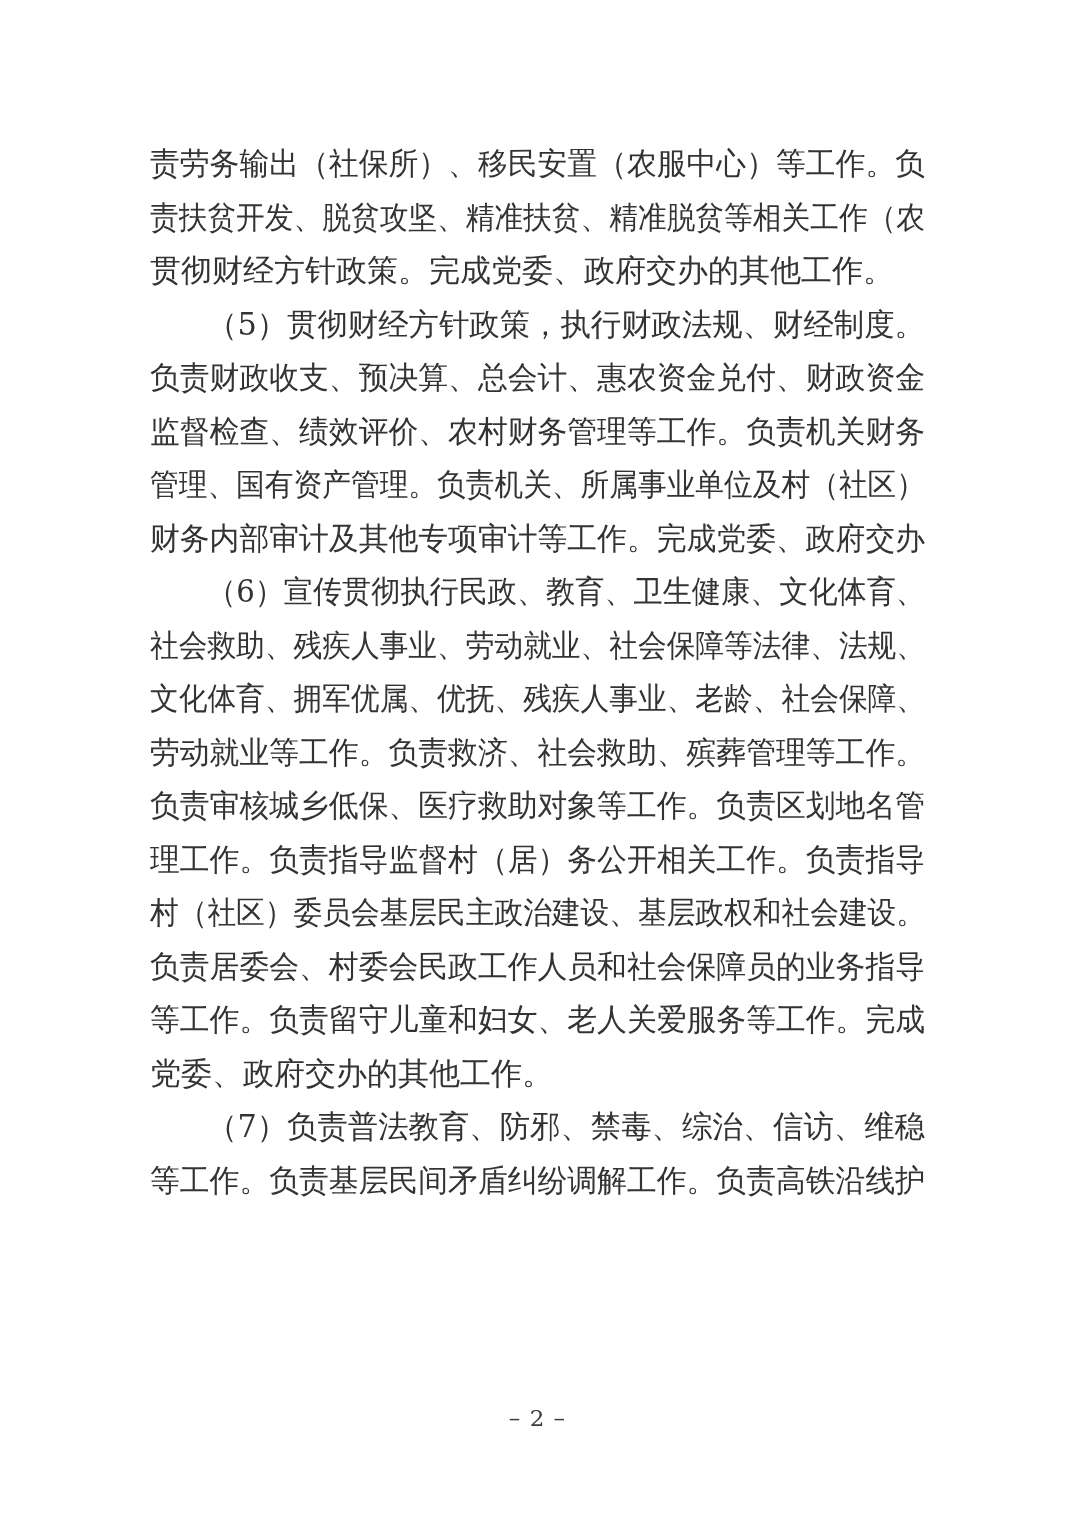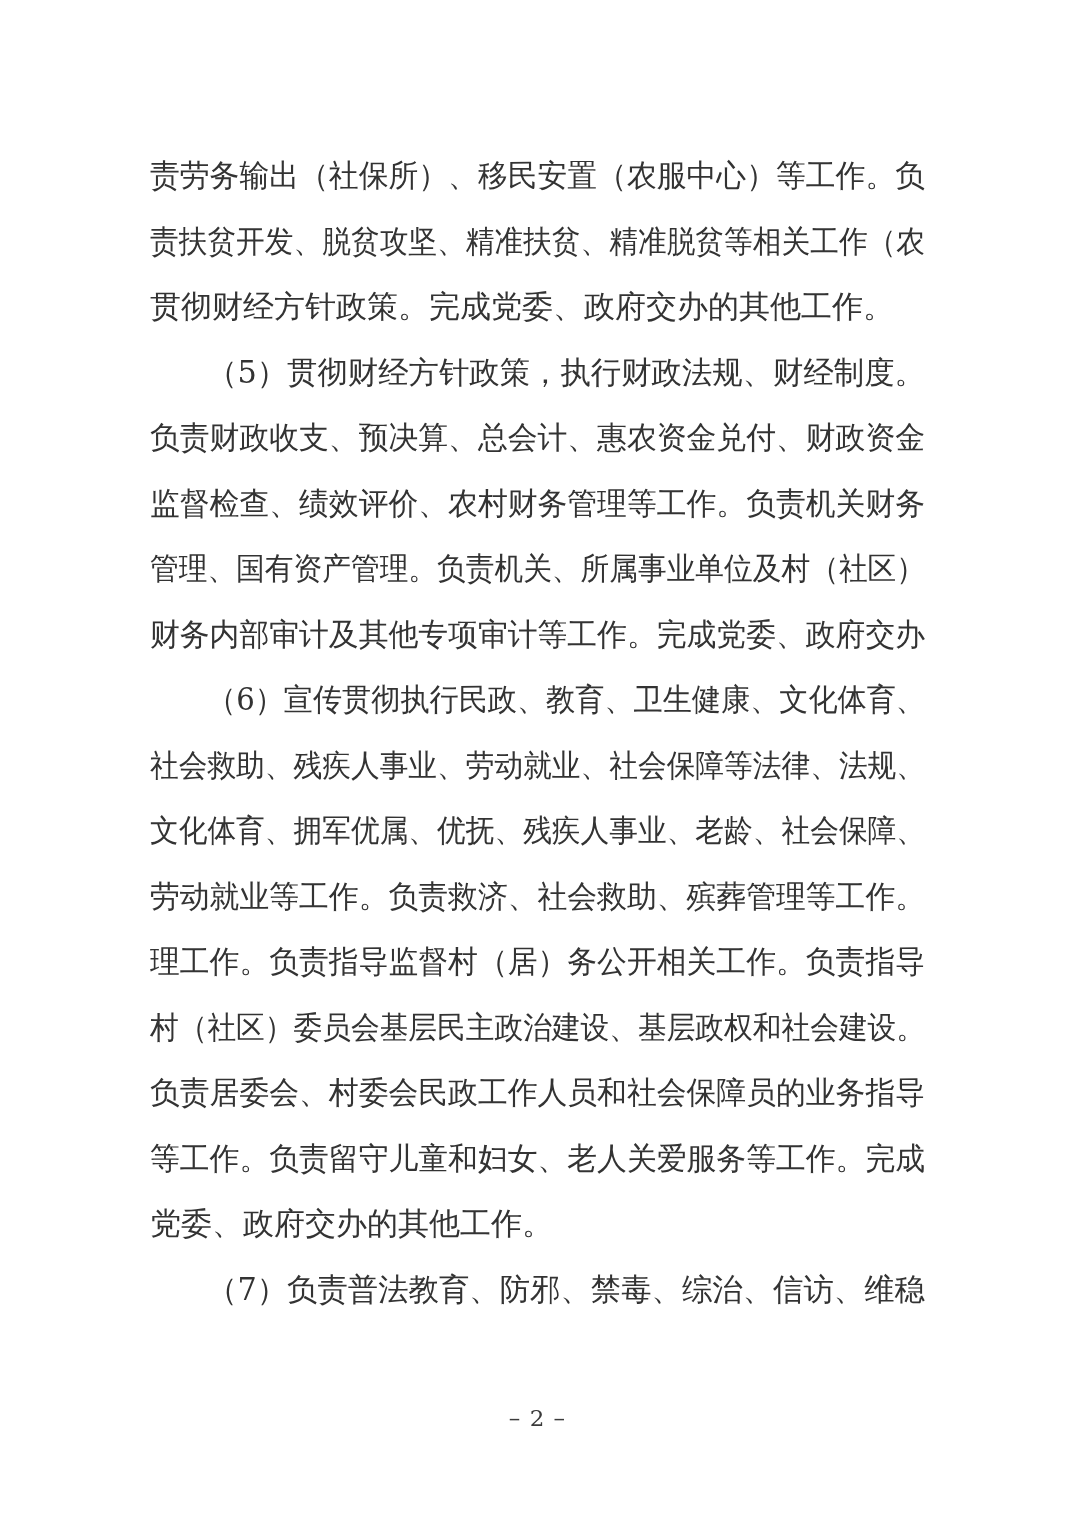--- a/index.html
+++ b/index.html
@@ -24,21 +24,20 @@
     top: 137px;
     width: 775px;
     color: #333333;
     font-size: 31px;
   }
   .doc-line {
     height: 53.5px;
     line-height: 53.5px;
     white-space: nowrap;
     overflow: visible;
-    margin-top: 12px;
   }
   .doc-line.indent {
     padding-left: 57px;
     text-decoration: underline;
   }
   .line-text {
     display: inline-block;
     transform-origin: 0 50%;
     white-space: pre;
   }
@@ -68,24 +67,26 @@
         <div class="doc-line justify"><span class="line-text" style="transform: scaleX(0.961538);">负责财政收支、预决算、总会计、惠农资金兑付、财政资金</span></div>
         <div class="doc-line justify"><span class="line-text" style="transform: scaleX(0.961538);">监督检查、绩效评价、农村财务管理等工作。负责机关财务</span></div>
         <div class="doc-line justify"><span class="line-text" style="transform: scaleX(0.925926);">管理、国有资产管理。负责机关、所属事业单位及村（社区）</span></div>
         <div class="doc-line justify"><span class="line-text" style="transform: scaleX(0.961538);">财务内部审计及其他专项审计等工作。完成党委、政府交办</span></div>
       </div>
       <div>
         <div class="doc-line indent justify"><span class="line-text" style="transform: scaleX(0.940117);">（6）宣传贯彻执行民政、教育、卫生健康、文化体育、</span></div>
         <div class="doc-line justify"><span class="line-text" style="transform: scaleX(0.925926);">社会救助、残疾人事业、劳动就业、社会保障等法律、法规、</span></div>
         <div class="doc-line justify"><span class="line-text" style="transform: scaleX(0.925926);">文化体育、拥军优属、优抚、残疾人事业、老龄、社会保障、</span></div>
         <div class="doc-line justify"><span class="line-text" style="transform: scaleX(0.961538);">劳动就业等工作。负责救济、社会救助、殡葬管理等工作。</span></div>
+        <div class="doc-line justify"><span class="line-text" style="transform: scaleX(0.961538);">负责审核城乡低保、医疗救助对象等工作。负责区划地名管</span></div>
         <div class="doc-line justify"><span class="line-text" style="transform: scaleX(0.961538);">理工作。负责指导监督村（居）务公开相关工作。负责指导</span></div>
         <div class="doc-line justify"><span class="line-text" style="transform: scaleX(0.925926);">村（社区）委员会基层民主政治建设、基层政权和社会建设。</span></div>
         <div class="doc-line justify"><span class="line-text" style="transform: scaleX(0.961538);">负责居委会、村委会民政工作人员和社会保障员的业务指导</span></div>
         <div class="doc-line justify"><span class="line-text" style="transform: scaleX(0.961538);">等工作。负责留守儿童和妇女、老人关爱服务等工作。完成</span></div>
         <div class="doc-line"><span class="line-text">党委、政府交办的其他工作。</span></div>
       </div>
       <div>
         <div class="doc-line indent justify"><span class="line-text" style="transform: scaleX(0.979891);">（7）负责普法教育、防邪、禁毒、综治、信访、维稳</span></div>
+        <div class="doc-line justify"><span class="line-text" style="transform: scaleX(0.961538);">等工作。负责基层民间矛盾纠纷调解工作。负责高铁沿线护</span></div>
       </div>
     </div>
   <div class="page-footer">– 2 –</div>
 </div>
 
 </body></html>

